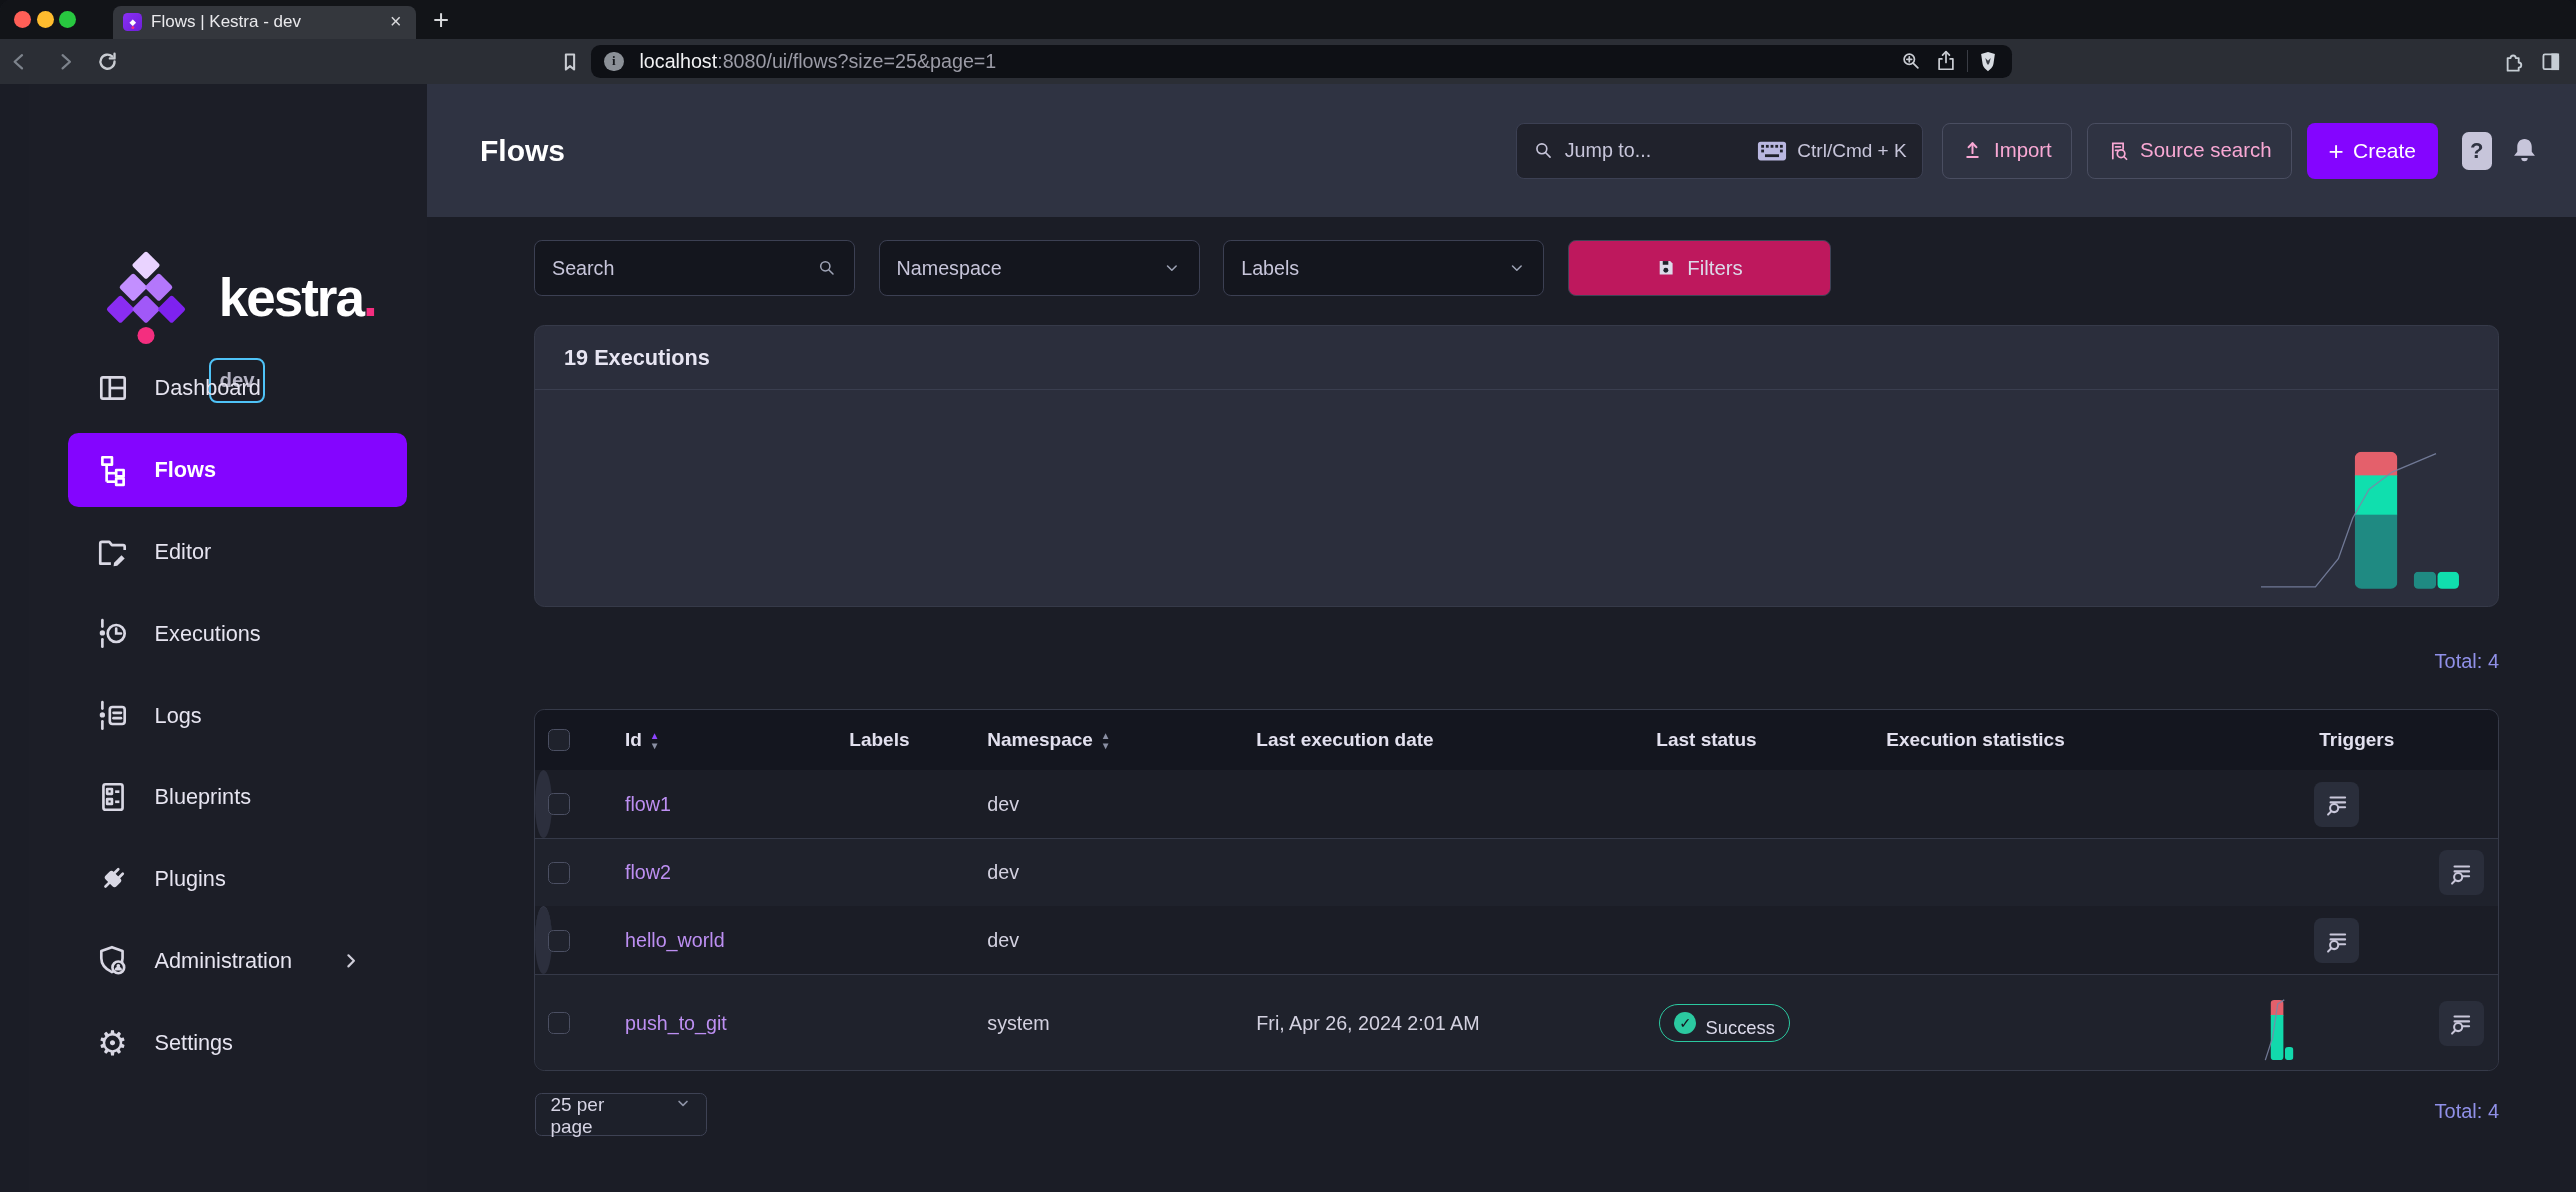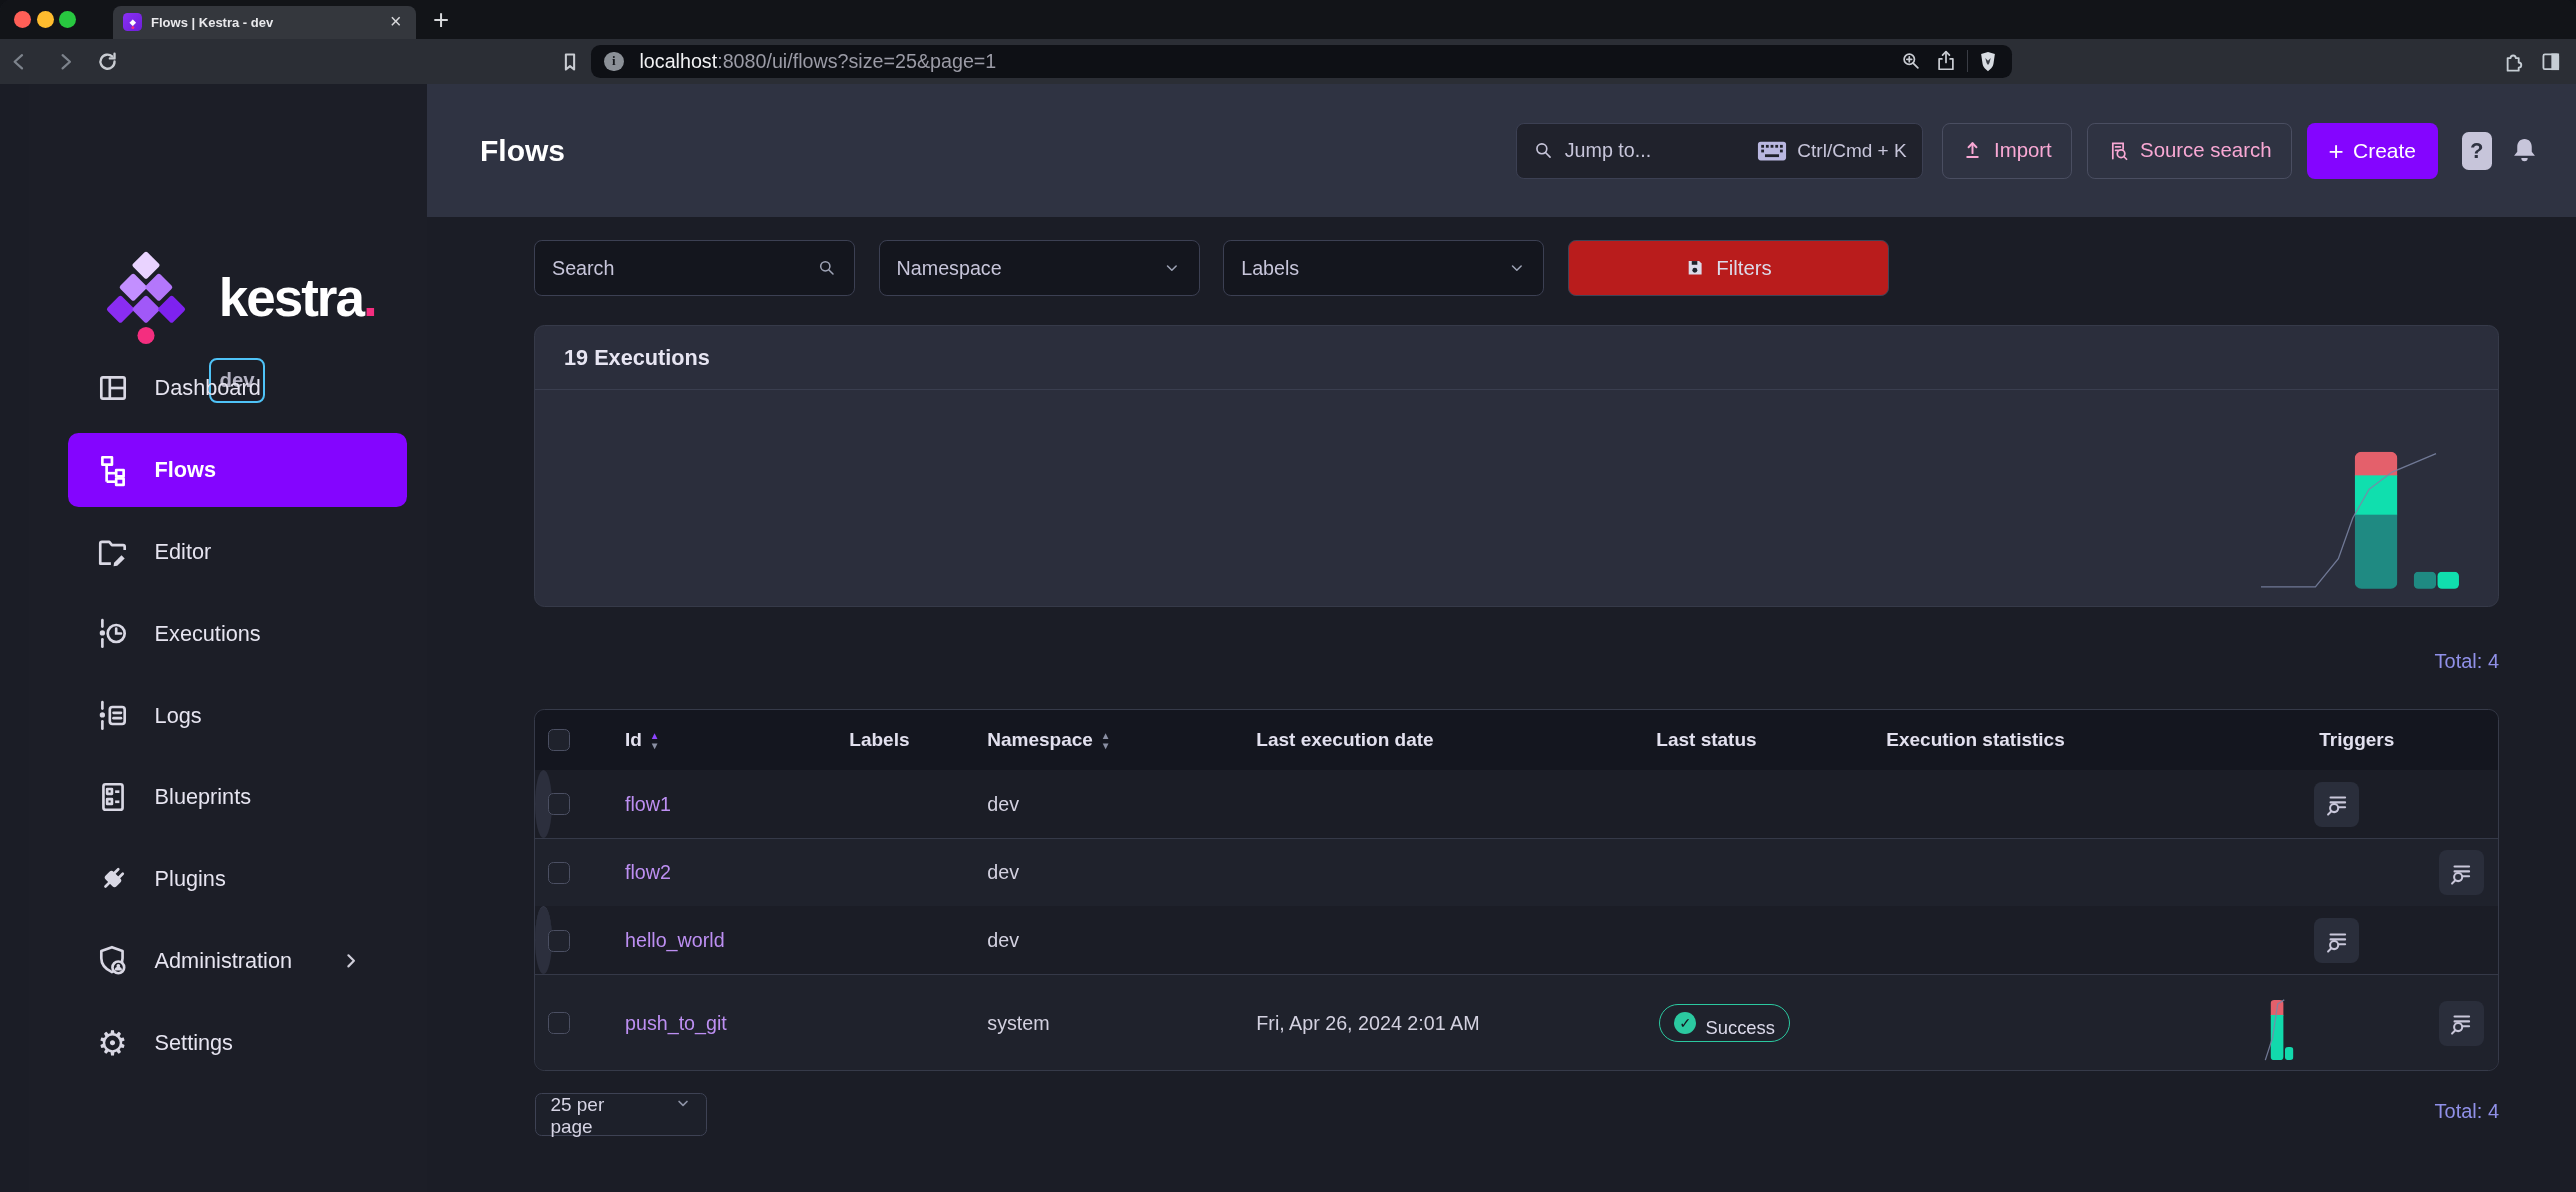--- a/index.html
+++ b/index.html
@@ -7,21 +7,21 @@
   .window { position:relative; width:2576px; height:1192px; background:#1b1d26; border-radius:11.8px 11.8px 0 0; overflow:hidden; }
 
   
   .tabstrip { position:absolute; left:0; top:0; width:100%; height:39px; background:#121418; display:flex; align-items:center; }
   .lights { display:flex; gap:5.3px; margin-left:14.4px; }
   .light { width:17px; height:17px; border-radius:50%; }
   .light.r { background:#ff5f57; } .light.y { background:#febc2e; } .light.g { background:#28c840; }
   .tab { margin-left:37px; width:303px; height:33px; margin-top:5.3px; background:#34373d; border-radius:7.9px 7.9px 0 0; display:flex; align-items:center; padding:0 10.5px; }
   .favicon { width:18.4px; height:18.4px; border-radius:4.6px; background:linear-gradient(135deg,#8a2ff5,#6d1fd8); color:#fff; font-size:8.5px; display:flex; align-items:center; justify-content:center; position:relative; }
   .favicon .dot { position:absolute; bottom:2px; left:50%; transform:translateX(-50%); width:3.3px; height:3.3px; border-radius:50%; background:#f42e7f; }
-  .tab-title { margin-left:9.2px; font-size:13px; color:#e9e9ec; flex:1; white-space:nowrap; overflow:hidden;font-weight:bold; }
+  .tab-title { margin-left:9.2px; font-size:17px; color:#e9e9ec; flex:1; white-space:nowrap; overflow:hidden; }
   .tab-close { color:#d8d9dc; font-size:19.7px; line-height:1; padding:0 3.9px; }
   .newtab { color:#d8d9dc; font-size:27.6px; font-weight:300; margin-left:17px; line-height:1; }
 
   .toolbar { position:absolute; left:0; top:39px; width:100%; height:45px; background:#2b2e35; display:flex; align-items:center; }
   .navbtn { width:29px; height:29px; display:flex; align-items:center; justify-content:center; }
   .urlbar { position:absolute; left:591px; top:5.9px; width:1421px; height:33px; background:#0e1015; border-radius:9.2px; display:flex; align-items:center; padding:0 13px; }
   .info-ico { width:19.7px; height:19.7px; border-radius:50%; background:#8b9097; color:#15171c; font-size:13px; font-weight:bold; display:flex; align-items:center; justify-content:center; font-family:"Liberation Serif",serif; }
   .url { margin-left:15.8px; font-size:19.7px; color:#9b9ba6; white-space:nowrap; }
   .url b { color:#f1f1f3; font-weight:normal; }
   .urlbar .spacer { flex:1; }
@@ -56,21 +56,21 @@
   .jump .kbd-txt { color:#c7c5da; font-size:19px; margin-left:10.5px; }
   .btn-ghost { height:56px; border:1.3px solid #4a4e61; border-radius:7.9px; background:transparent; display:flex; align-items:center; justify-content:center; gap:10.5px; color:#f9a8d4; font-size:20.4px; padding:0 19.7px; margin-right:14.4px; }
   .btn-create { height:56px; background:#8405ff; border-radius:7.9px; display:flex; align-items:center; justify-content:center; color:#ffffff; font-size:21px; padding:0 22px; gap:9.2px; margin-right:23.6px; }
   .btn-create .plus { font-size:26px; font-weight:300; line-height:1; }
   .help-box { width:30px; height:38px; background:#c7c5da; border-radius:6.6px; color:#2f3342; font-size:22px; font-weight:bold; display:flex; align-items:center; justify-content:center; margin-right:18.4px; }
 
   
   .filter-bar { position:absolute; left:107px; top:156px; display:flex; gap:23.6px; }
   .f-input { width:321px; height:56px; background:#14161e; border:1.3px solid #3c4053; border-radius:7.9px; display:flex; align-items:center; padding:0 17px; color:#c7c5da; font-size:19.7px; }
   .f-input .spacer { flex:1; }
-  .f-btn { width:321px; height:56px; background:#b91c1c; border:1.3px solid #3f4456; border-radius:7.9px; display:flex; align-items:center; justify-content:center; gap:11.8px; color:#dcdaе9; color:#dcdae9; font-size:20.4px; }
+  .f-btn { width:263px; height:56px; background:#be185d; border:1.3px solid #3f4456; border-radius:7.9px; display:flex; align-items:center; justify-content:center; gap:11.8px; color:#dcdaе9; color:#dcdae9; font-size:20.4px; }
 
   
   .exec-card { position:absolute; left:107px; top:241px; width:1965px; height:282px; background:#2b2e3c; border:1.3px solid #363a49; border-radius:10.5px; }
   .exec-head { height:64px; border-bottom:1.3px solid #3a3e4f; display:flex; align-items:center; padding-left:29px; color:#e7e5f2; font-size:21.7px; font-weight:bold; }
   .exec-body { position:relative; height:216px; }
   .exec-chart { position:absolute; right:1.3px; bottom:7.9px; }
 
   .total-row { position:absolute; right:77px; color:#9090e8; font-size:20px; font-weight:500; }
   .total-top { top:566px; }
   .total-bottom { top:1016px; }

